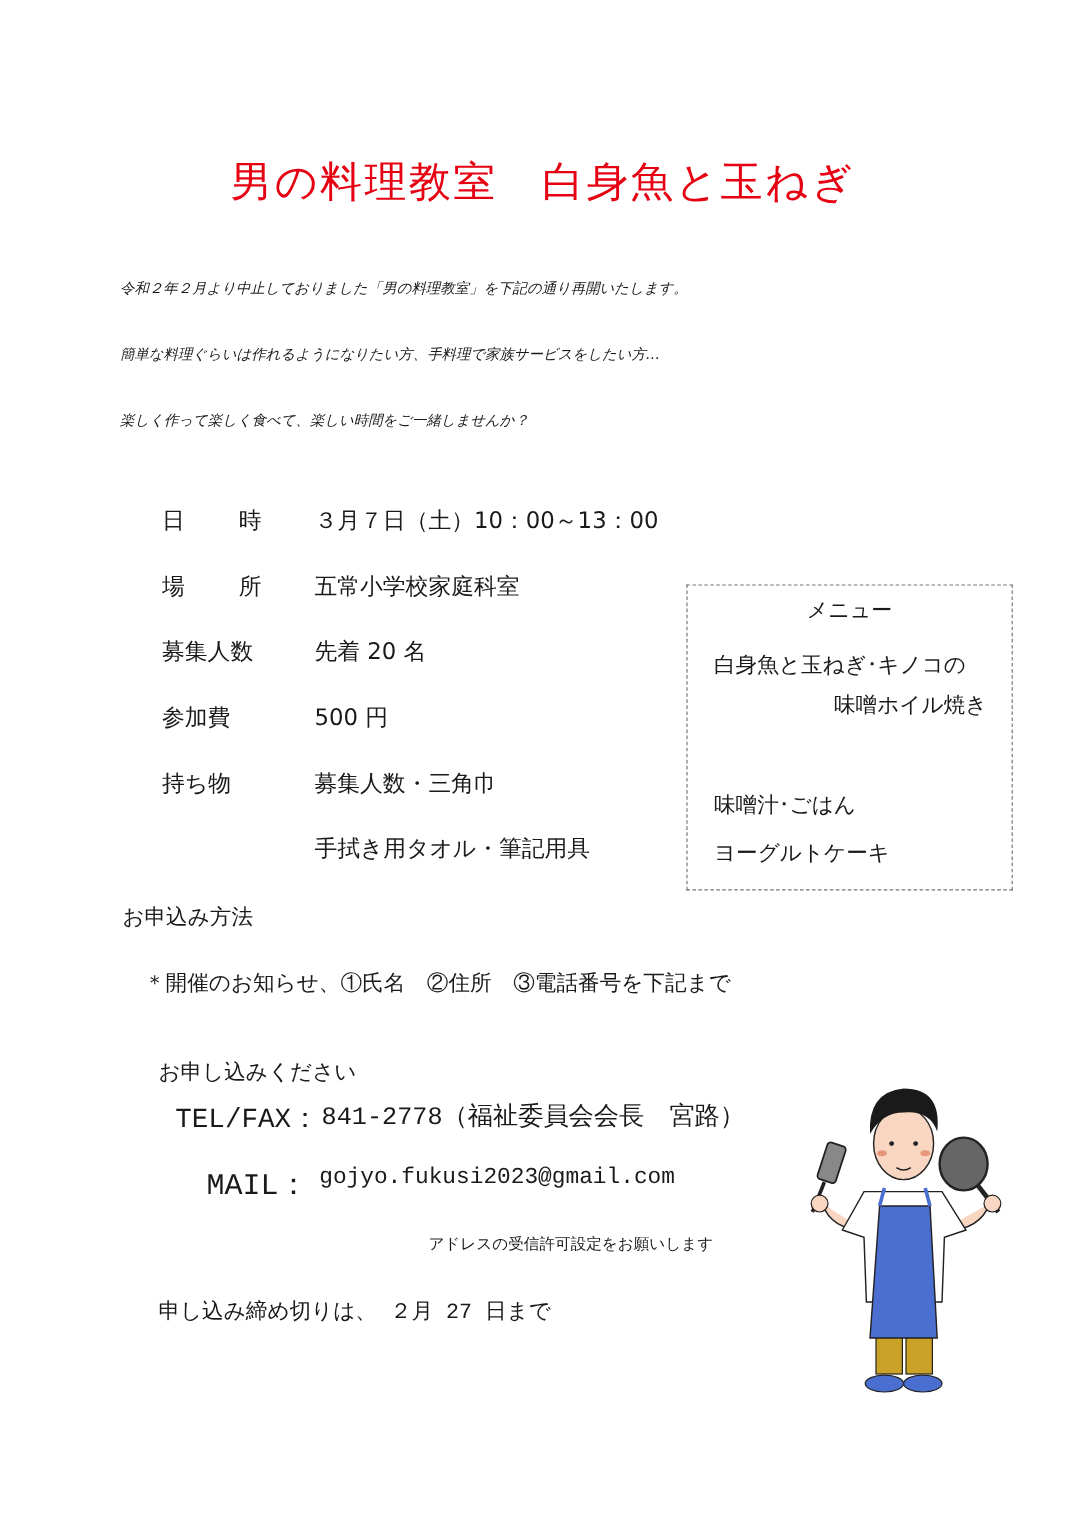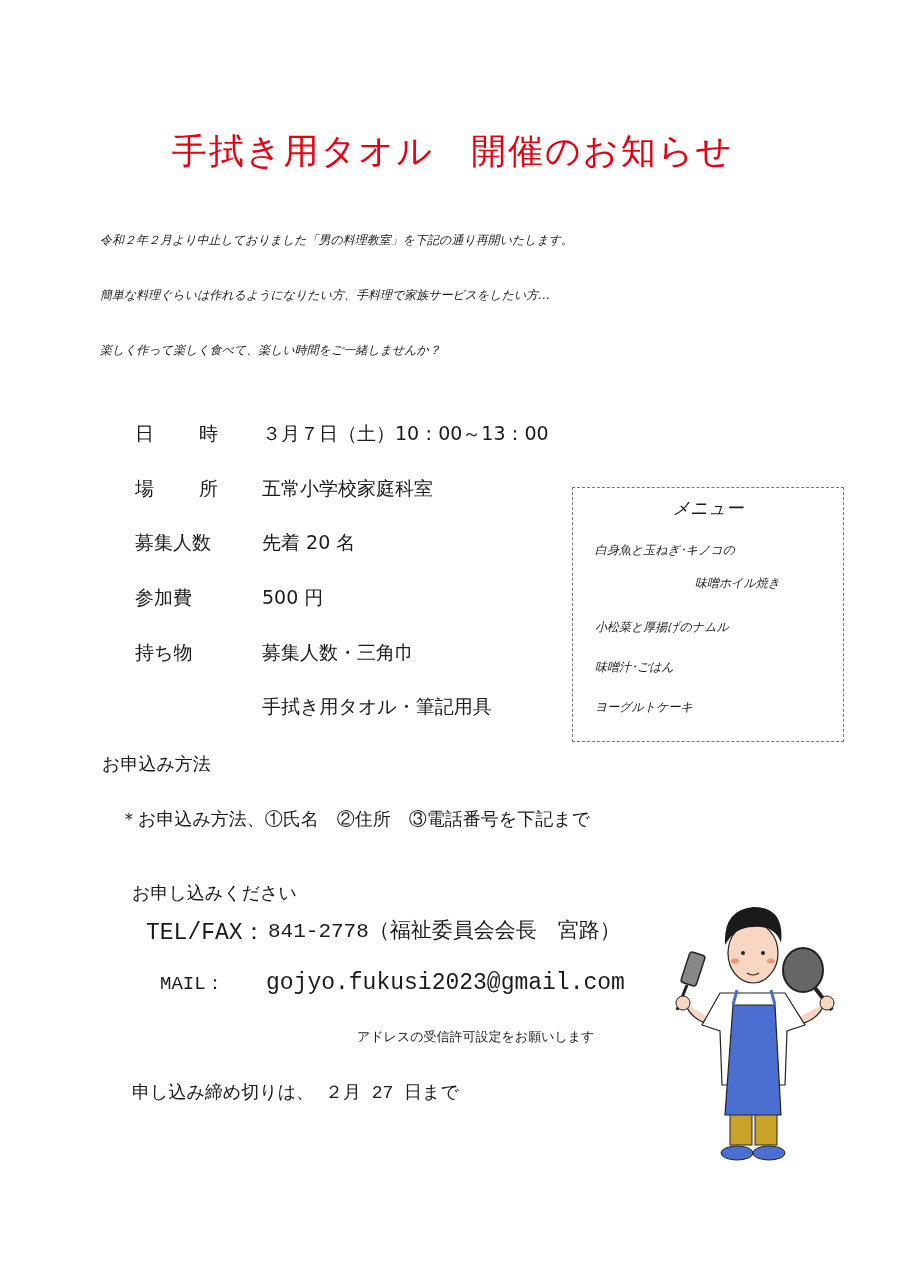--- a/index.html
+++ b/index.html
@@ -3,31 +3,31 @@
 <meta charset="utf-8">
 <style>
   html, body { margin:0; padding:0; background:#ffffff; }
   body { width:905px; height:1280px; position:relative; overflow:hidden;
          font-family:"DejaVu Sans","Liberation Sans",sans-serif; color:#1a1a1a; }
   .abs { position:absolute; white-space:nowrap; }
   .title { left:0; width:905px; top:128px; text-align:center; font-size:35px; color:#e60012; letter-spacing:2px; }
   .intro { left:100px; font-size:12px;font-style:italic; }
   .lbl { font-size:19px; }
   .val { left:262px; font-size:19px; }
-  .menu-box { left:572px; top:487px; width:272px; height:255px; border:1px dashed #777; box-sizing:border-box;font-style:italic; }
+  .menu-box { left:572px; top:487px; width:272px; height:255px; border:1px dashed #777; box-sizing:border-box; }
   .menu-title { left:0; width:100%; top:8px; text-align:center; font-size:17.5px; }
-  .menu-item { left:22px; font-size:12px; }
+  .menu-item { left:22px; font-size:18px; }
   .body-txt { font-size:18px;font-family:Liberation Mono, monospace; }
   .small { font-size:13px; }
   .chef { left:665px; top:885px; width:175px; height:285px; }
 </style>
 </head>
 <body>
 
-<div class="abs title">手拭き用タオル　開催のお知らせ</div>
+<div class="abs title">男の料理教室　白身魚と玉ねぎ</div>
 
 <div class="abs intro" style="top:232px">令和２年２月より中止しておりました「男の料理教室」を下記の通り再開いたします。</div>
 <div class="abs intro" style="top:287px">簡単な料理ぐらいは作れるようになりたい方、手料理で家族サービスをしたい方…</div>
 <div class="abs intro" style="top:342px">楽しく作って楽しく食べて、楽しい時間をご一緒しませんか？</div>
 
 <div class="abs lbl" style="left:135px;top:421px">日</div>
 <div class="abs lbl" style="left:199px;top:421px">時</div>
 <div class="abs val" style="top:421px">３月７日（土）10：00～13：00</div>
 
 <div class="abs lbl" style="left:135px;top:476px">場</div>
@@ -41,34 +41,33 @@
 <div class="abs val" style="top:585px">500 円</div>
 
 <div class="abs lbl" style="left:135px;top:640px">持ち物</div>
 <div class="abs val" style="top:640px">募集人数・三角巾</div>
 <div class="abs val" style="top:694px">手拭き用タオル・筆記用具</div>
 
 <div class="abs menu-box">
   <div class="abs menu-title">メニュー</div>
   <div class="abs menu-item" style="top:54px">白身魚と玉ねぎ･キノコの</div>
   <div class="abs menu-item" style="left:122px;top:87px">味噌ホイル焼き</div>
-  <div class="abs menu-item" style="top:131px">小松菜と厚揚げのナムル</div>
   <div class="abs menu-item" style="top:171px">味噌汁･ごはん</div>
   <div class="abs menu-item" style="top:211px">ヨーグルトケーキ</div>
 </div>
 
 <div class="abs body-txt" style="left:102px;top:752px">お申込み方法</div>
-<div class="abs body-txt" style="left:120px;top:807px">＊お申込み方法、①氏名　②住所　③電話番号を下記まで</div>
+<div class="abs body-txt" style="left:120px;top:807px">＊開催のお知らせ、①氏名　②住所　③電話番号を下記まで</div>
 <div class="abs body-txt" style="left:132px;top:881px">お申し込みください</div>
 
 <div class="abs body-txt" style="left:146px;top:916px;font-size:23px">TEL/FAX：</div>
 <div class="abs body-txt" style="left:268px;top:916px;font-size:21px">841-2778（福祉委員会会長　宮路）</div>
 
-<div class="abs body-txt" style="left:160px;top:970px;font-size:19px">MAIL：</div>
-<div class="abs body-txt" style="left:266px;top:970px;font-size:23px">gojyo.fukusi2023@gmail.com</div>
+<div class="abs body-txt" style="left:172px;top:970px;font-size:25px">MAIL：</div>
+<div class="abs body-txt" style="left:266px;top:970px;font-size:19px">gojyo.fukusi2023@gmail.com</div>
 
 <div class="abs small" style="left:357px;top:1028px">アドレスの受信許可設定をお願いします</div>
 
 <div class="abs body-txt" style="left:132px;top:1080px">申し込み締め切りは、 ２月 27 日まで</div>
 
 <svg class="abs chef" viewBox="0 0 175 285">
 
   <g>
     <line x1="22" y1="100" x2="12" y2="125" stroke="#222" stroke-width="3"></line>
     <rect x="20" y="68" width="16" height="32" rx="3" fill="#888" stroke="#222" stroke-width="1.5" transform="rotate(18 28 84)"></rect>

